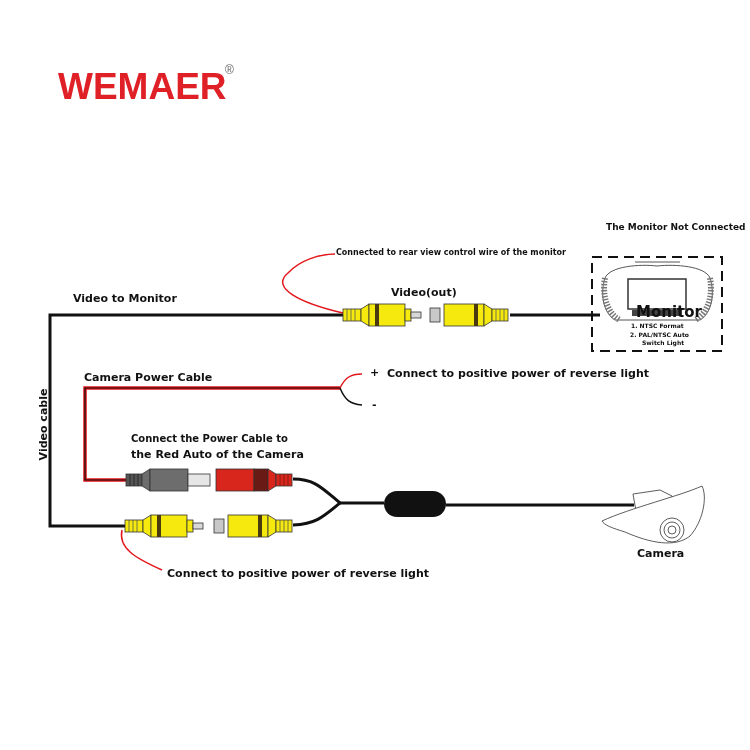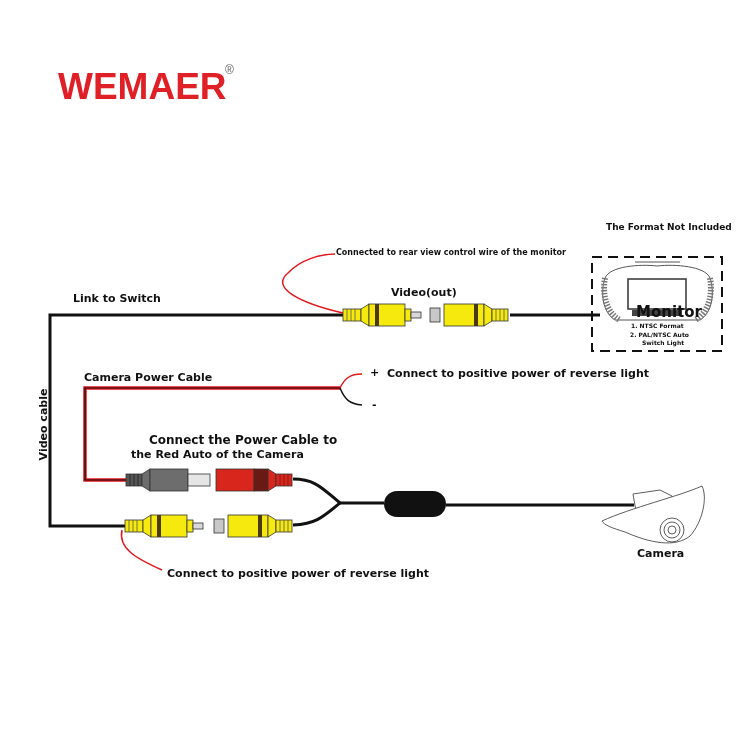--- a/index.html
+++ b/index.html
@@ -107,31 +107,31 @@
       <path d="M 602 513 C 630 500, 680 488, 702 478 C 708 490, 702 515, 690 528 C 675 540, 650 535, 625 524 C 612 520, 604 517, 602 513 Z" fill="#fff" stroke="#333" stroke-width="0.8"></path>
       <circle cx="672" cy="522" r="12" fill="#fff" stroke="#333" stroke-width="0.8"></circle>
       <circle cx="672" cy="522" r="8" fill="none" stroke="#333" stroke-width="0.8"></circle>
       <circle cx="672" cy="522" r="4" fill="none" stroke="#333" stroke-width="0.8"></circle>
     </g>
   </svg>
 
   <div class="logo">WEMAER</div>
   <div class="reg">®</div>
 
-  <div class="lbl" style="left:606px;top:214px;font-size:9px;">The Format Not Included</div>
+  <div class="lbl" style="left:606px;top:214px;font-size:9px;">The Monitor Not Connected</div>
   <div class="lbl" style="left:636px;top:278px;font-size:15px;margin-top:17px;">Monitor</div>
   <div class="lbl" style="left:631px;top:314px;font-size:6px;">1. NTSC Format</div>
   <div class="lbl" style="left:630px;top:323px;font-size:6px;">2. PAL/NTSC Auto</div>
   <div class="lbl" style="left:642px;top:331px;font-size:6px;">Switch Light</div>
 
   <div class="lbl" style="left:336px;top:240px;font-size:8px;">Connected to rear view control wire of the monitor</div>
   <div class="lbl" style="left:391px;top:278px;font-size:11px;font-weight:bold;">Video(out)</div>
-  <div class="lbl" style="left:73px;top:284px;font-size:11px;">Link to Switch</div>
+  <div class="lbl" style="left:73px;top:284px;font-size:11px;">Video to Monitor</div>
   <div class="lbl" style="left:84px;top:363px;font-size:11px;text-align:center;">Camera Power Cable</div>
   <div class="lbl" style="left:370px;top:358px;font-size:11px;">+</div>
   <div class="lbl" style="left:387px;top:359px;font-size:11px;">Connect to positive power of reverse light</div>
   <div class="lbl" style="left:372px;top:390px;font-size:11px;">-</div>
-  <div class="lbl" style="left:131px;top:425px;font-size:12px;margin-left:18px;">Connect the Power Cable to</div>
+  <div class="lbl" style="left:131px;top:425px;font-size:10px;">Connect the Power Cable to</div>
   <div class="lbl" style="left:131px;top:440px;font-size:11px;">the Red Auto of the Camera</div>
   <div class="lbl" style="left:167px;top:559px;font-size:11px;">Connect to positive power of reverse light</div>
   <div class="lbl" style="left:637px;top:539px;font-size:11px;">Camera</div>
   <div class="lbl" style="left:3px;top:410px;font-size:11px;transform:rotate(-90deg);transform-origin:center;width:80px;text-align:center;">Video cable</div>
 </div>
 
 </body></html>

